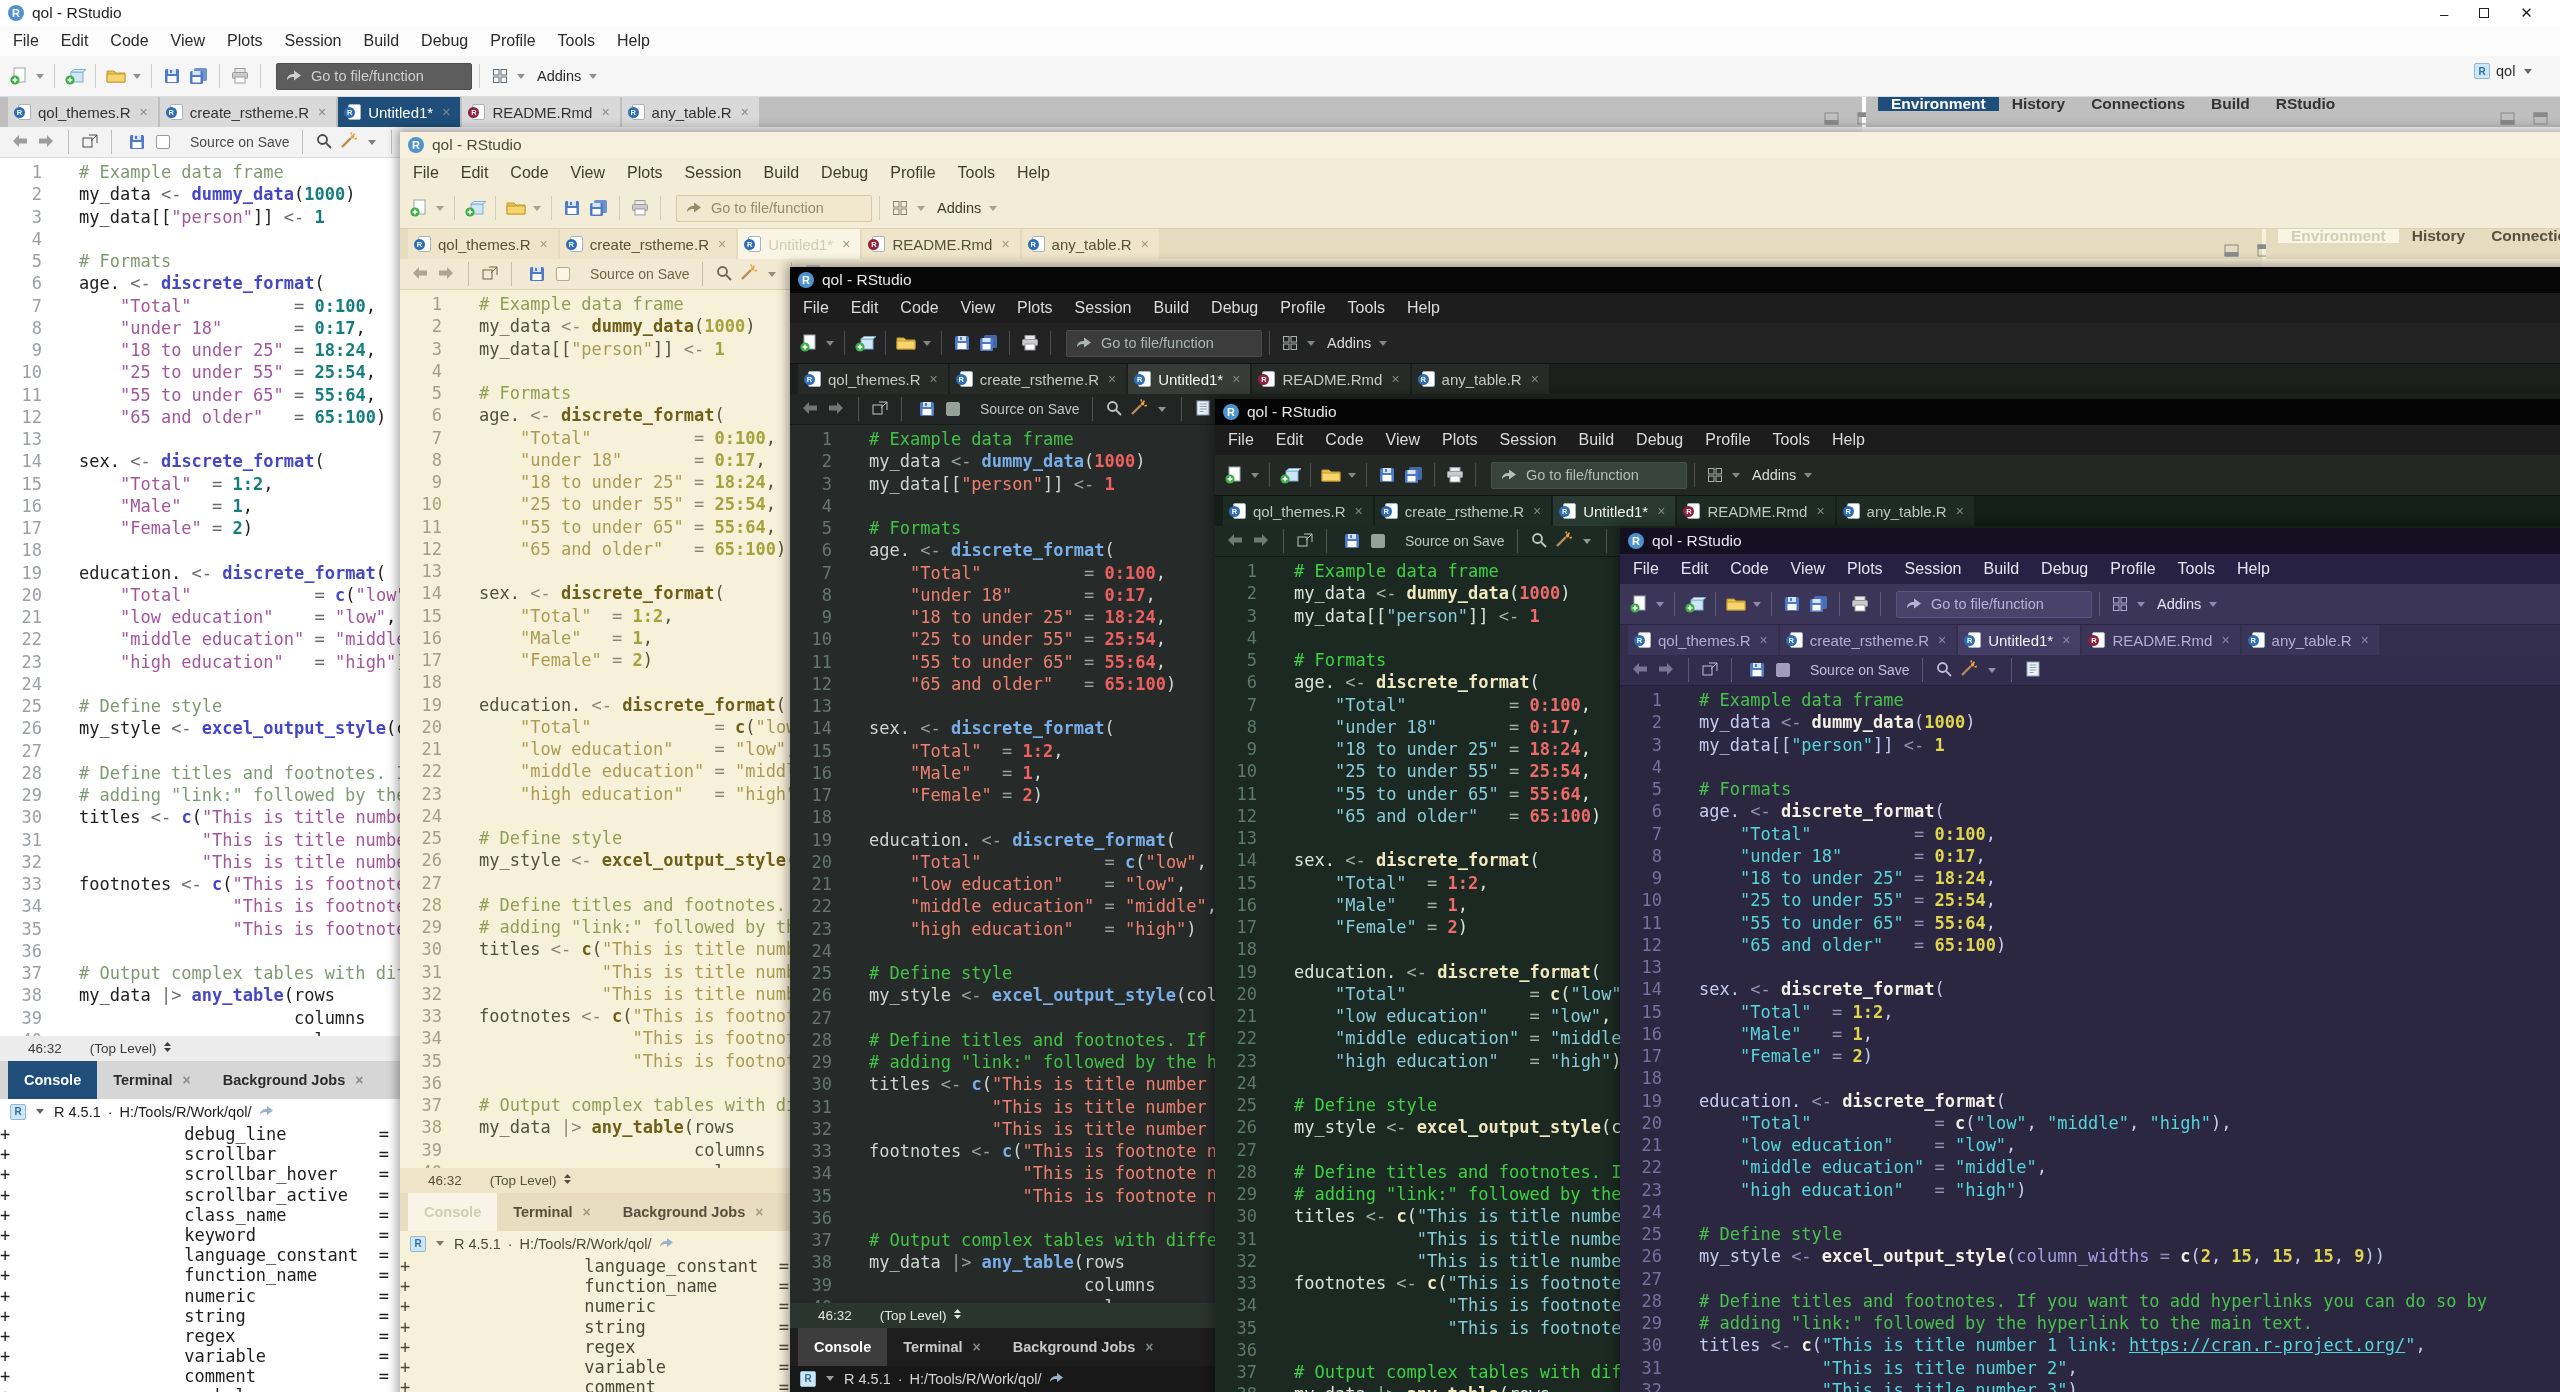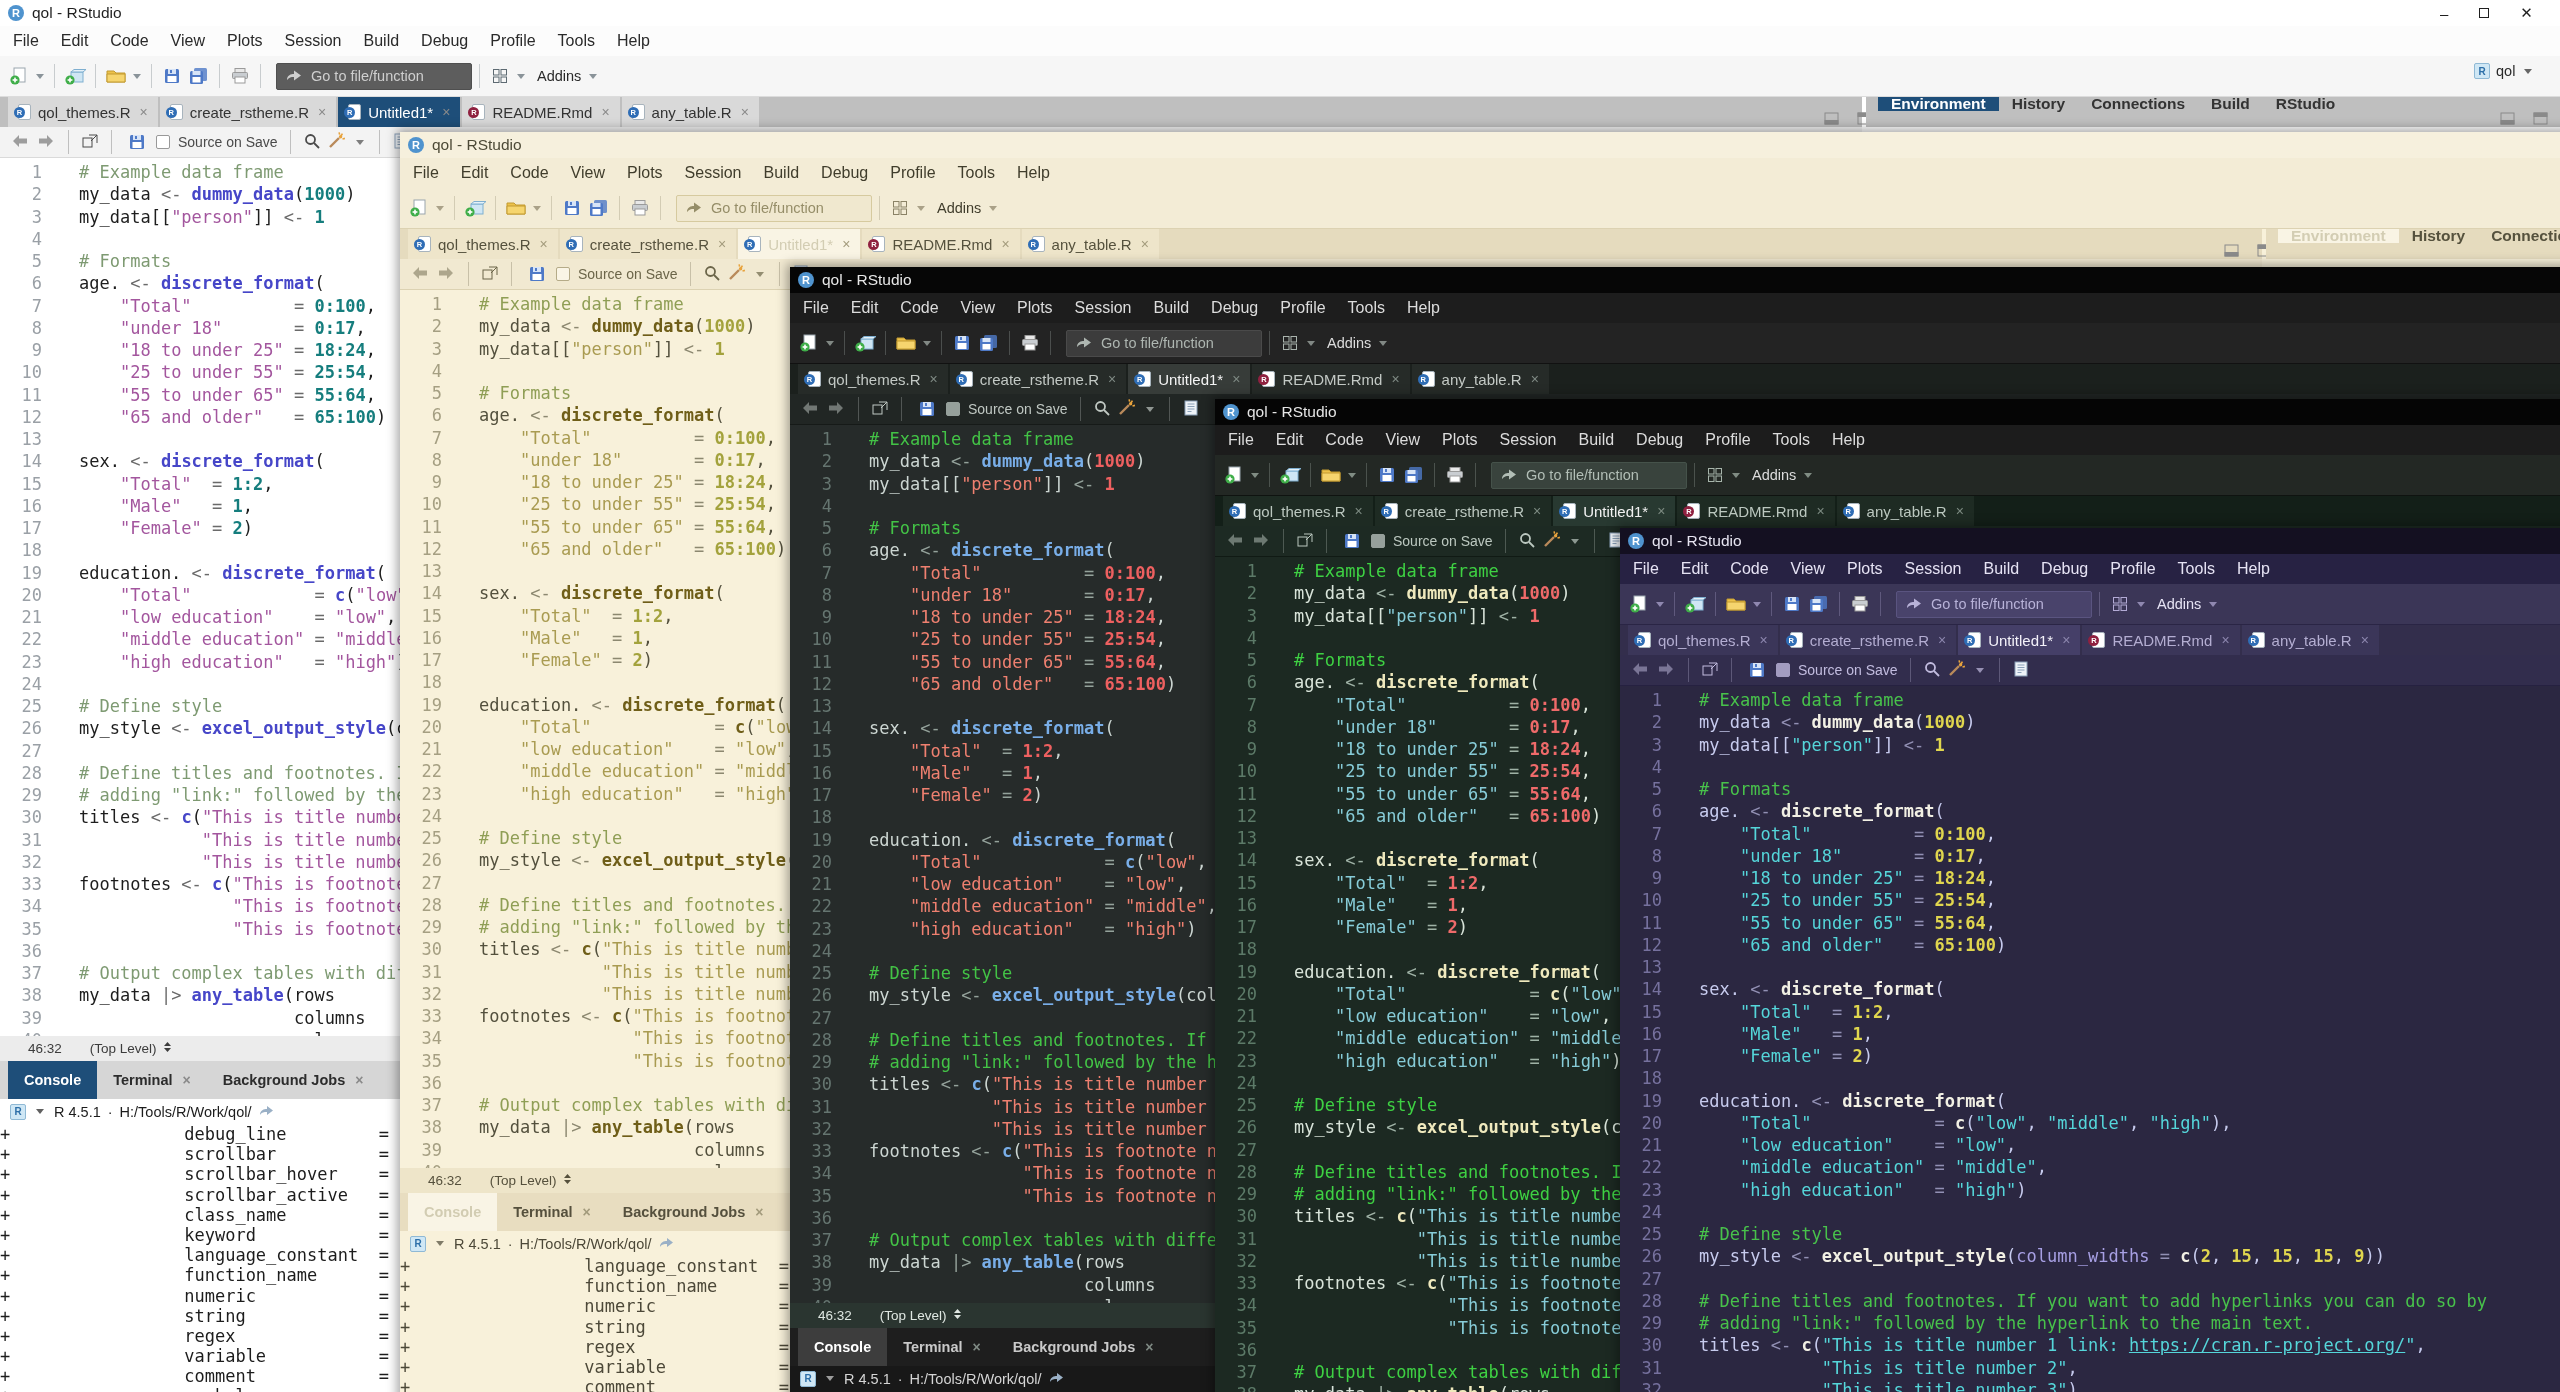--- a/index.html
+++ b/index.html
@@ -84,21 +84,21 @@
   .etab{height:14px;display:flex;align-items:center;padding:0 13px;font-size:15.5px;font-weight:600;
         color:var(--tabfg);white-space:nowrap}
   .etab.active{background:var(--tababg);color:var(--tabafg)}
   .env-btns{position:absolute;left:2494px;top:105px;display:flex;gap:7px;color:#8a8a8a}
 
   
   .srctoolbar{position:absolute;top:127px;left:0;width:1862px;height:31px;background:var(--srctb);
               color:var(--srcfg);display:flex;align-items:center;gap:6px;padding-left:10px;
               border-bottom:1px solid var(--srcbd);font-size:14px}
   .chk{width:14px;height:14px;background:var(--chk);border:1px solid var(--chkbd);border-radius:2px;flex:none}
-  .sos-label{margin-left:2px;white-space:nowrap}
+  .sos-label{margin-left:14px;white-space:nowrap}
   .histarrow{opacity:.5}
 
   
   .editor{position:absolute;top:158px;left:0;width:1862px;height:878px;background:var(--edbg);overflow:hidden;
           font-family:"DejaVu Sans Mono",monospace;font-size:17px;line-height:22.25px;padding-top:3px}
   .code-line{display:flex;height:22.25px;white-space:pre}
   .gutter{width:79px;padding-right:37px;text-align:right;color:var(--gut);flex:none}
   .code span{white-space:pre}
   .tk-t{color:var(--tkt)} .tk-o{color:var(--tko)} .tk-c{color:var(--tkc)}
   .tk-f{color:var(--tkf);font-weight:bold} .tk-s{color:var(--tks)}

